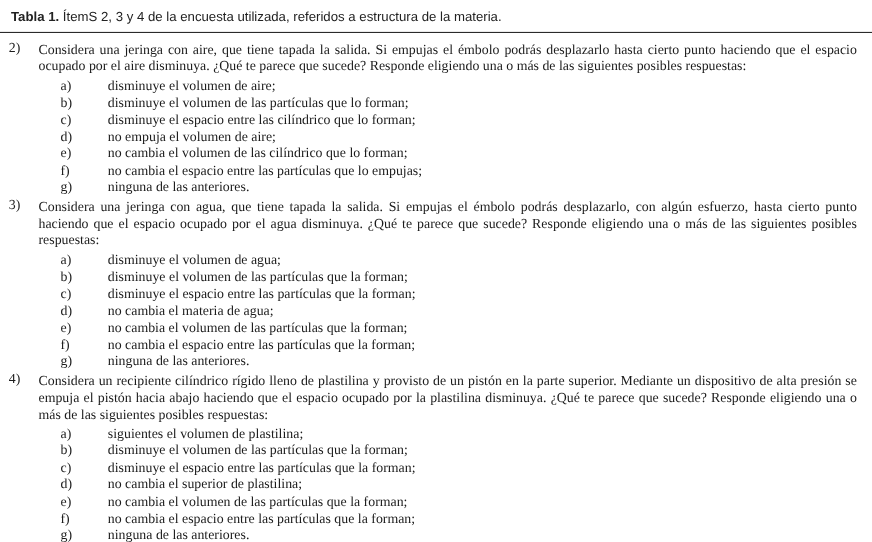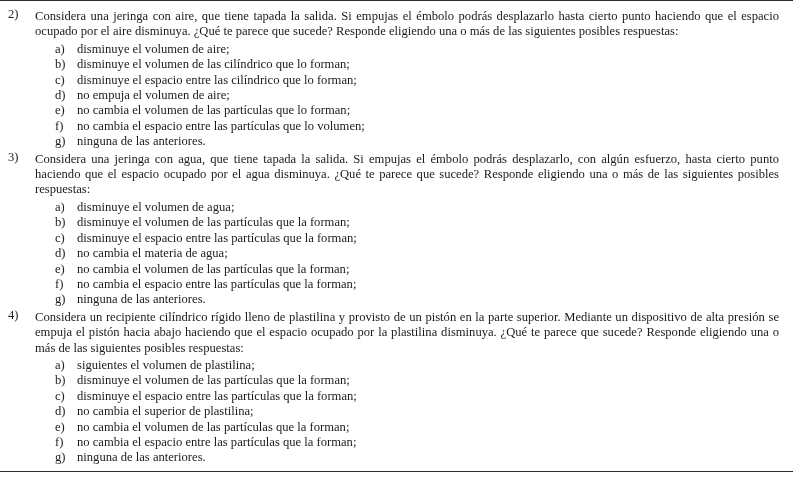--- a/index.html
+++ b/index.html
@@ -58,59 +58,64 @@
   .option {
     display: flex;
     padding-left: 22px;
   }
   .opt-label {
     flex: none;
     width: 22px;
   }
   .opt-text {
     flex: 1;
+    margin-left: 21px;
   }
 </style>
 </head>
 <body>
 
 <div class="table-wrap">
 
+  <div class="table-caption">
+    <span class="caption-label">Tabla 1.</span>
+    <span>ÍtemS 2, 3 y 4 de la encuesta utilizada, referidos a estructura de la materia.</span>
+  </div>
 
   <div class="rule"></div>
 
   <div class="table-body">
 
     <div class="item">
       <div class="item-number">2)</div>
       <div class="item-body">
         <p class="question">Considera una jeringa con aire, que tiene tapada la salida. Si empujas el émbolo podrás desplazarlo hasta cierto punto haciendo que el espacio ocupado por el aire disminuya. ¿Qué te parece que sucede? Responde eligiendo una o más de las siguientes posibles respuestas:</p>
         <div class="option">
           <span class="opt-label">a)</span>
           <span class="opt-text">disminuye el volumen de aire;</span>
         </div>
         <div class="option">
           <span class="opt-label">b)</span>
-          <span class="opt-text">disminuye el volumen de las cilíndrico que lo forman;</span>
+          <span class="opt-text">disminuye el volumen de las partículas que lo forman;</span>
         </div>
         <div class="option">
           <span class="opt-label">c)</span>
           <span class="opt-text">disminuye el espacio entre las cilíndrico que lo forman;</span>
         </div>
         <div class="option">
           <span class="opt-label">d)</span>
           <span class="opt-text">no empuja el volumen de aire;</span>
         </div>
         <div class="option">
           <span class="opt-label">e)</span>
-          <span class="opt-text">no cambia el volumen de las partículas que lo forman;</span>
+          <span class="opt-text">no cambia el volumen de las cilíndrico que lo forman;</span>
         </div>
         <div class="option">
           <span class="opt-label">f)</span>
-          <span class="opt-text">no cambia el espacio entre las partículas que lo volumen;</span>
+          <span class="opt-text">no cambia el espacio entre las partículas que lo empujas;</span>
         </div>
         <div class="option">
           <span class="opt-label">g)</span>
           <span class="opt-text">ninguna de las anteriores.</span>
         </div>
       </div>
     </div>
 
     <div class="item">
       <div class="item-number">3)</div>

